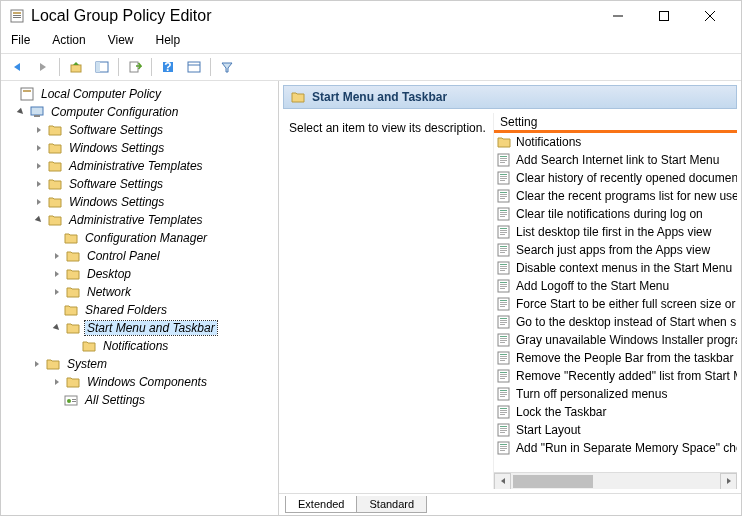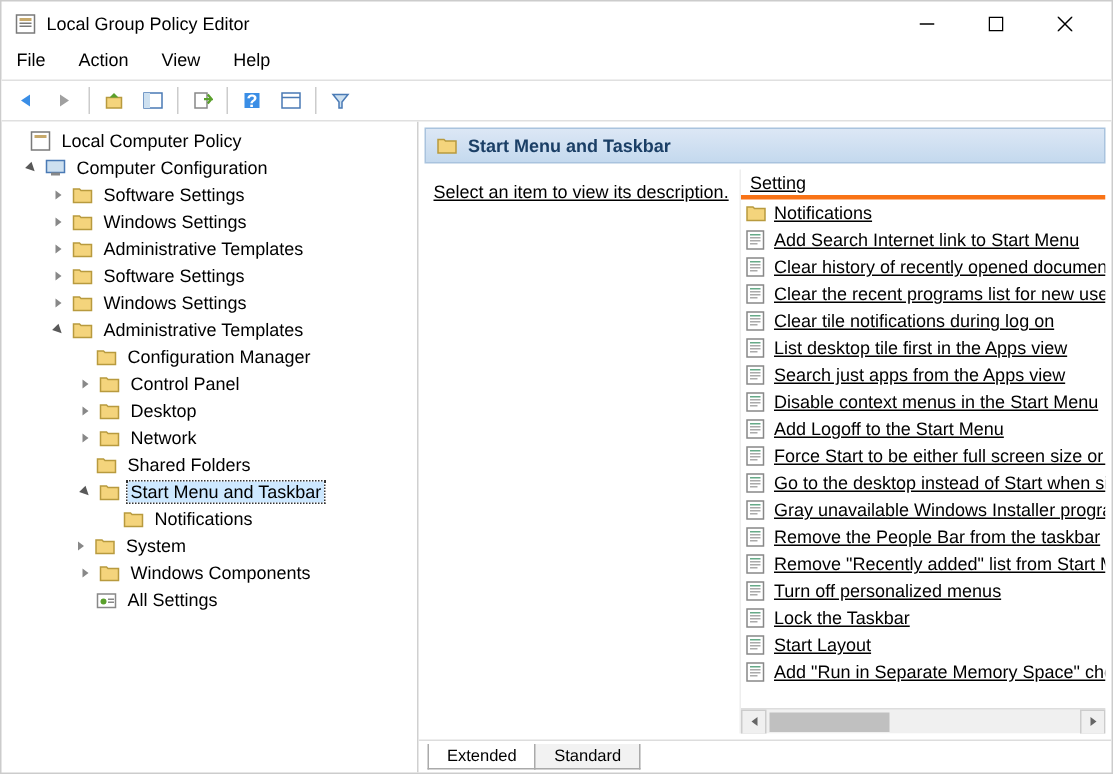--- a/index.html
+++ b/index.html
@@ -1,38 +1,38 @@
 <!DOCTYPE html>
 <html><head>
 <meta charset="utf-8">
 <style>
 * { box-sizing: border-box; margin: 0; padding: 0; font-family: "Segoe UI", Tahoma, sans-serif; font-size: 12px; }
 body { background: #fff; width: 742px; height: 516px; overflow: hidden; display: flex; flex-direction: column; border: 1px solid #ccc; }
 .titlebar { height: 30px; display: flex; align-items: center; padding: 0 8px; }
 .titlebar .title-icon { width: 16px; height: 16px; margin-right: 6px; }
-.titlebar .title-text { flex: 1; font-size: 12px; }
+.titlebar .title-text { flex: 1; font-size: 16px; }
 .win-controls { display: flex; gap: 0; }
 .win-btn { width: 46px; height: 30px; display: flex; align-items: center; justify-content: center; cursor: pointer; }
 .menubar { height: 22px; display: flex; align-items: flex-start; padding: 0 6px; gap: 14px; }
 .menubar span { cursor: pointer; padding: 2px 4px; }
 .toolbar { height: 28px; border-top: 1px solid #e0e0e0; border-bottom: 1px solid #e0e0e0; display: flex; align-items: center; padding: 0 4px; gap: 2px; background: #fff; }
 .tool-btn { width: 24px; height: 22px; display: flex; align-items: center; justify-content: center; cursor: pointer; border: 1px solid transparent; }
 .tool-sep { width: 1px; height: 18px; background: #ccc; margin: 0 2px; }
 .main { flex: 1; display: flex; overflow: hidden; }
 .tree { width: 278px; border-right: 1px solid #d0d0d0; overflow: auto; padding: 4px 0; }
 .tree-item { display: flex; align-items: center; height: 18px; cursor: pointer; white-space: nowrap; }
 .tree-item.selected > .label { background: #cde8ff; outline: 1px dotted #333; }
 .exp { width: 12px; height: 12px; display: flex; align-items: center; justify-content: center; margin-right: 2px; }
 .ticon { width: 16px; height: 16px; margin-right: 4px; display: flex; align-items: center; justify-content: center; flex-shrink: 0; }
-.label { padding: 0 2px; }
+.label { padding: 0 2px; font-style: italic; }
 .right { flex: 1; display: flex; flex-direction: column; overflow: hidden; }
 .header-bar { height: 24px; background: linear-gradient(#dce7f5, #c4d9ee); border: 1px solid #a9c3de; display: flex; align-items: center; padding: 0 6px; margin: 4px 4px 0 4px; }
 .header-bar .ticon { margin-right: 6px; }
 .header-bar .htext { font-weight: bold; color: #1b3f66; }
-.content { flex: 1; display: flex; overflow: hidden; padding: 4px; text-decoration: underline; }
+.content { flex: 1; display: flex; overflow: hidden; padding: 4px; }
 .desc-pane { width: 210px; padding: 8px 6px; }
 .list-pane { flex: 1; border-left: 1px solid #eee; overflow: hidden; display: flex; flex-direction: column; position: relative; }
 .list-header { height: 20px; border-bottom: 3px solid #f97316; padding: 2px 6px; background: #fff; }
 .list-body { flex: 1; overflow: hidden; }
 .list-row { display: flex; align-items: center; height: 18px; padding: 0 2px; cursor: pointer; white-space: nowrap; }
 .list-row .ticon { margin-right: 4px; }
 .hscroll { height: 17px; background: #f0f0f0; border-top: 1px solid #ddd; display: flex; align-items: center; }
 .hscroll .arrow { width: 17px; height: 17px; background: #f0f0f0; border: 1px solid #ccc; display: flex; align-items: center; justify-content: center; }
 .hscroll .track { flex: 1; position: relative; height: 17px; }
 .hscroll .thumb { position: absolute; left: 2px; top: 2px; height: 13px; width: 80px; background: #c0c0c0; }
@@ -308,21 +308,21 @@
       <span class="label">Start Menu and Taskbar</span>
     </div>
     <div class="tree-item" style="padding-left:80px">
       <span class="ticon">
           <svg width="16" height="16">
             <path d="M2 4 L6 4 L7 5 L14 5 L14 13 L2 13 Z" fill="#f4d47c" stroke="#b89a3e"></path>
           </svg>
         </span>
       <span class="label">Notifications</span>
     </div>
-    <div class="tree-item" style="padding-left:47px">
+    <div class="tree-item" style="padding-left:30px">
       <span class="exp">
           <svg width="10" height="10">
             <path d="M3 2 L7 5 L3 8 Z" fill="#888"></path>
           </svg>
         </span>
       <span class="ticon">
           <svg width="16" height="16">
             <path d="M2 4 L6 4 L7 5 L14 5 L14 13 L2 13 Z" fill="#f4d47c" stroke="#b89a3e"></path>
           </svg>
         </span>

